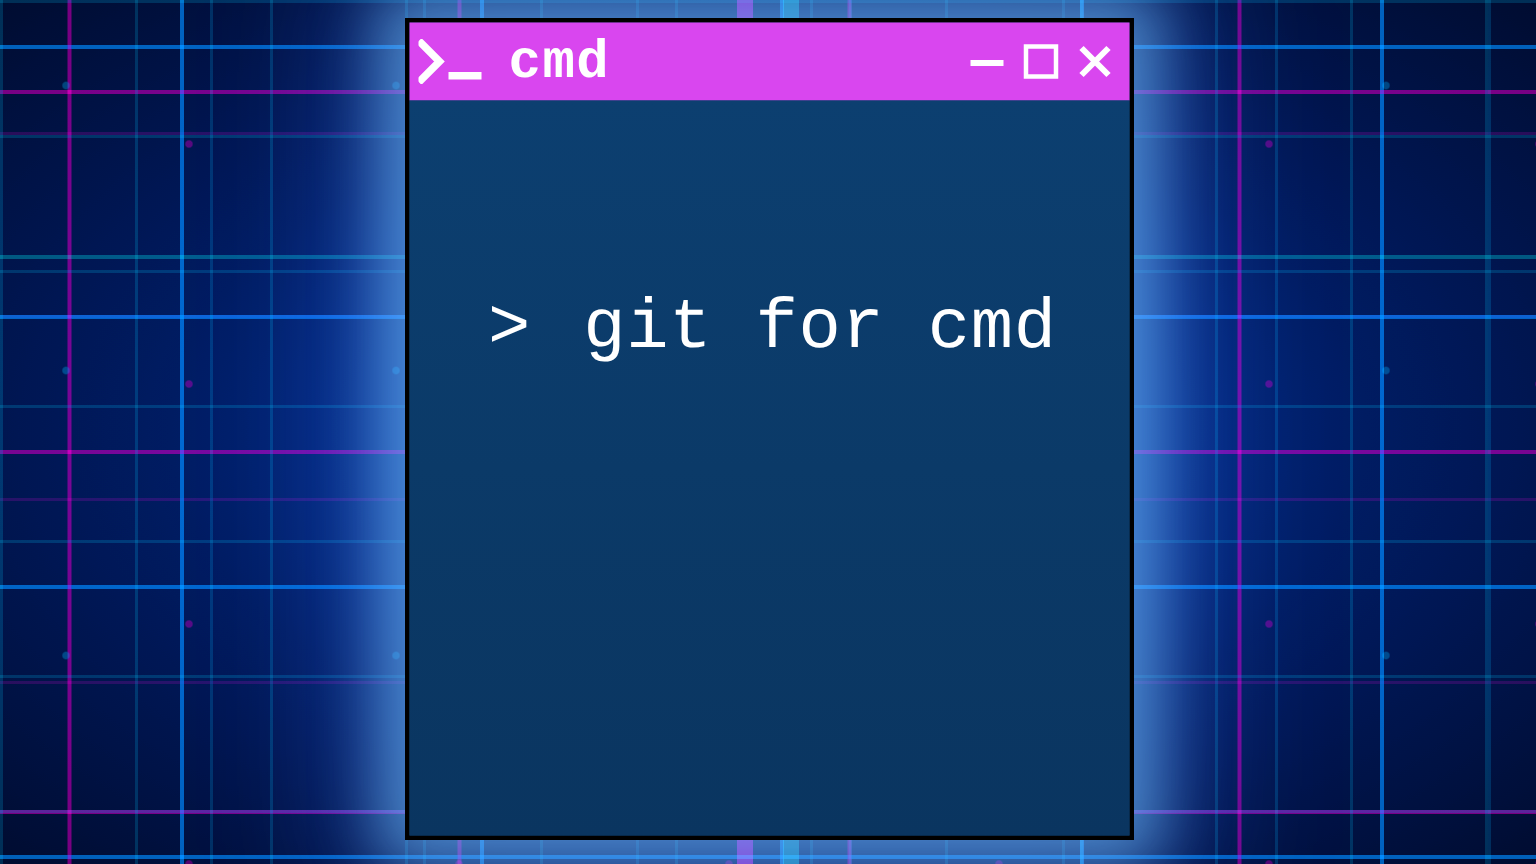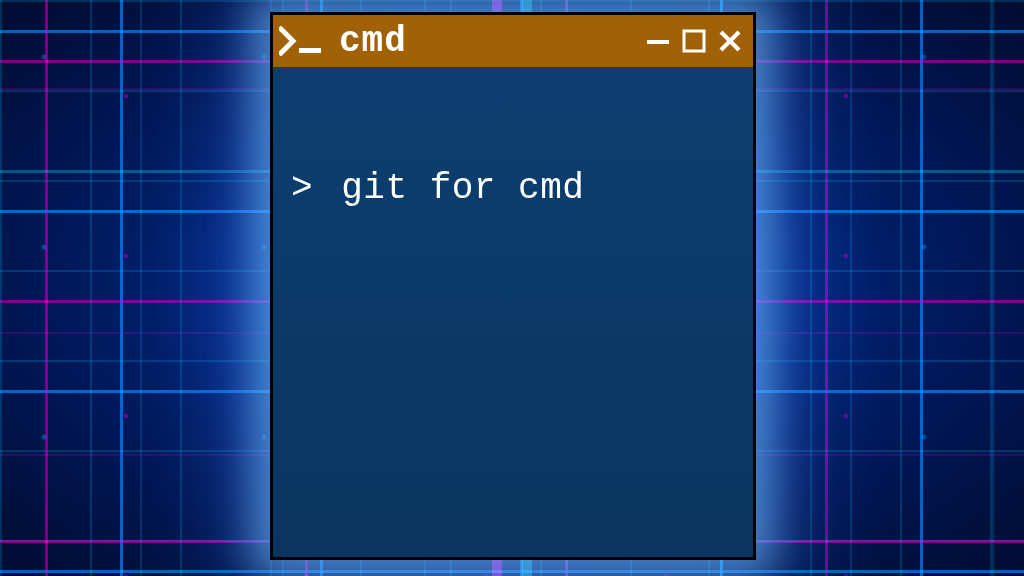--- a/index.html
+++ b/index.html
@@ -46,37 +46,37 @@
     pointer-events:none;
   }
   .window {
     position:absolute;
     left:270px; top:12px; width:486px; height:548px;
     border:3px solid #000;
     background:#0a3a66;
     display:flex; flex-direction:column;
   }
   .titlebar {
-    height:52px; background:#a16207; color:#fff;
+    height:52px; background:#d946ef; color:#fff;
     display:flex; align-items:center; padding:0 10px 0 6px;
     font-size:36px; font-weight:bold;
   }
   .prompt-icon { display:flex; align-items:center; margin-right:14px; }
   .prompt-icon svg { display:block; }
   .title { flex:1; letter-spacing:1px; }
   .controls { display:flex; align-items:center; gap:10px; }
   .controls svg { display:block; }
   .ctrl { cursor:default; }
 
   .body {
     flex:1; padding:18px 14px 10px 18px;
-    color:#fff; font-size:36px; line-height:1.15;
+    color:#fff; font-size:47px; line-height:1.15;
     font-weight:500; letter-spacing:.5px;
     background:linear-gradient(180deg,#0c3f70 0%, #0a3560 100%);
-    white-space:pre-wrap; word-break:break-word;
+    white-space:pre-wrap; word-break:break-word;text-align:center;
   }
   .cmdline .gt { margin-right:6px; }
 </style>
 </head>
 <body>
 
 <div class="bg"></div>
 <div class="glow"></div>
 
 <div class="window">

